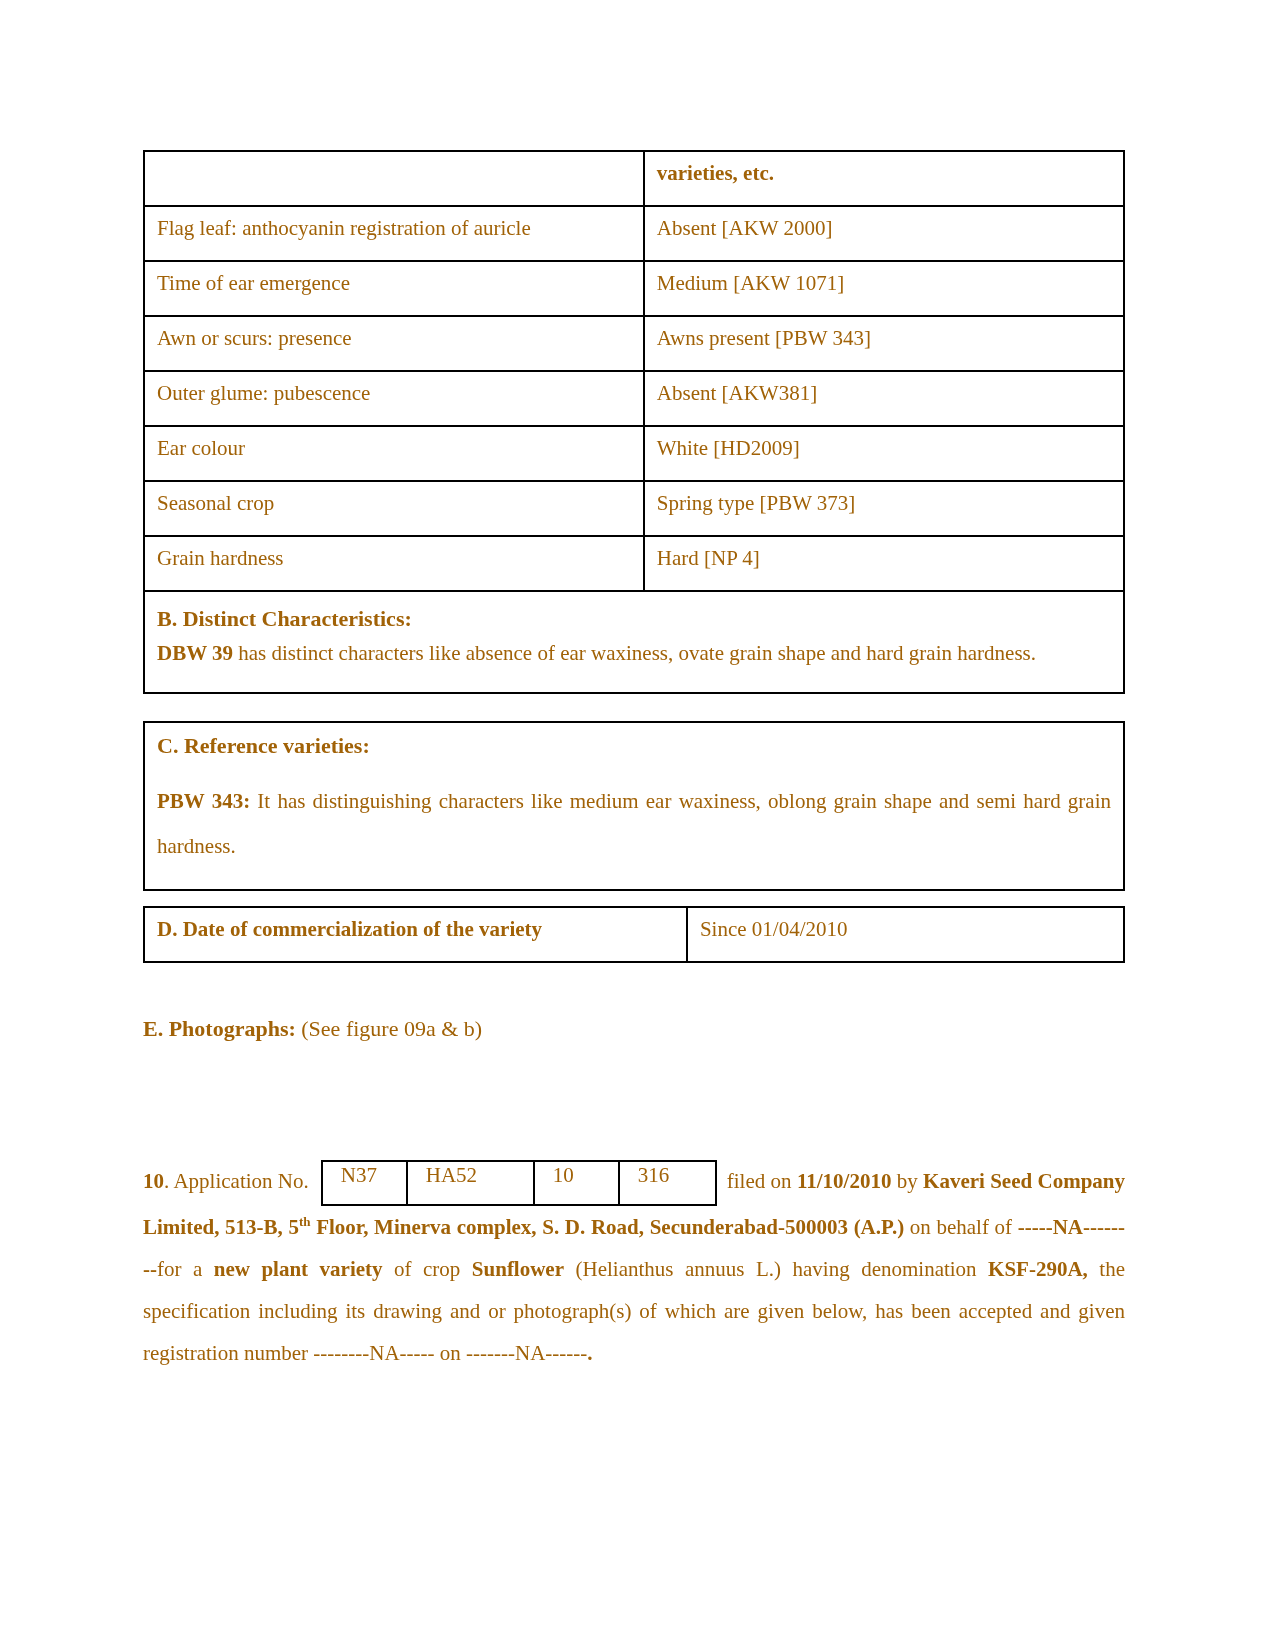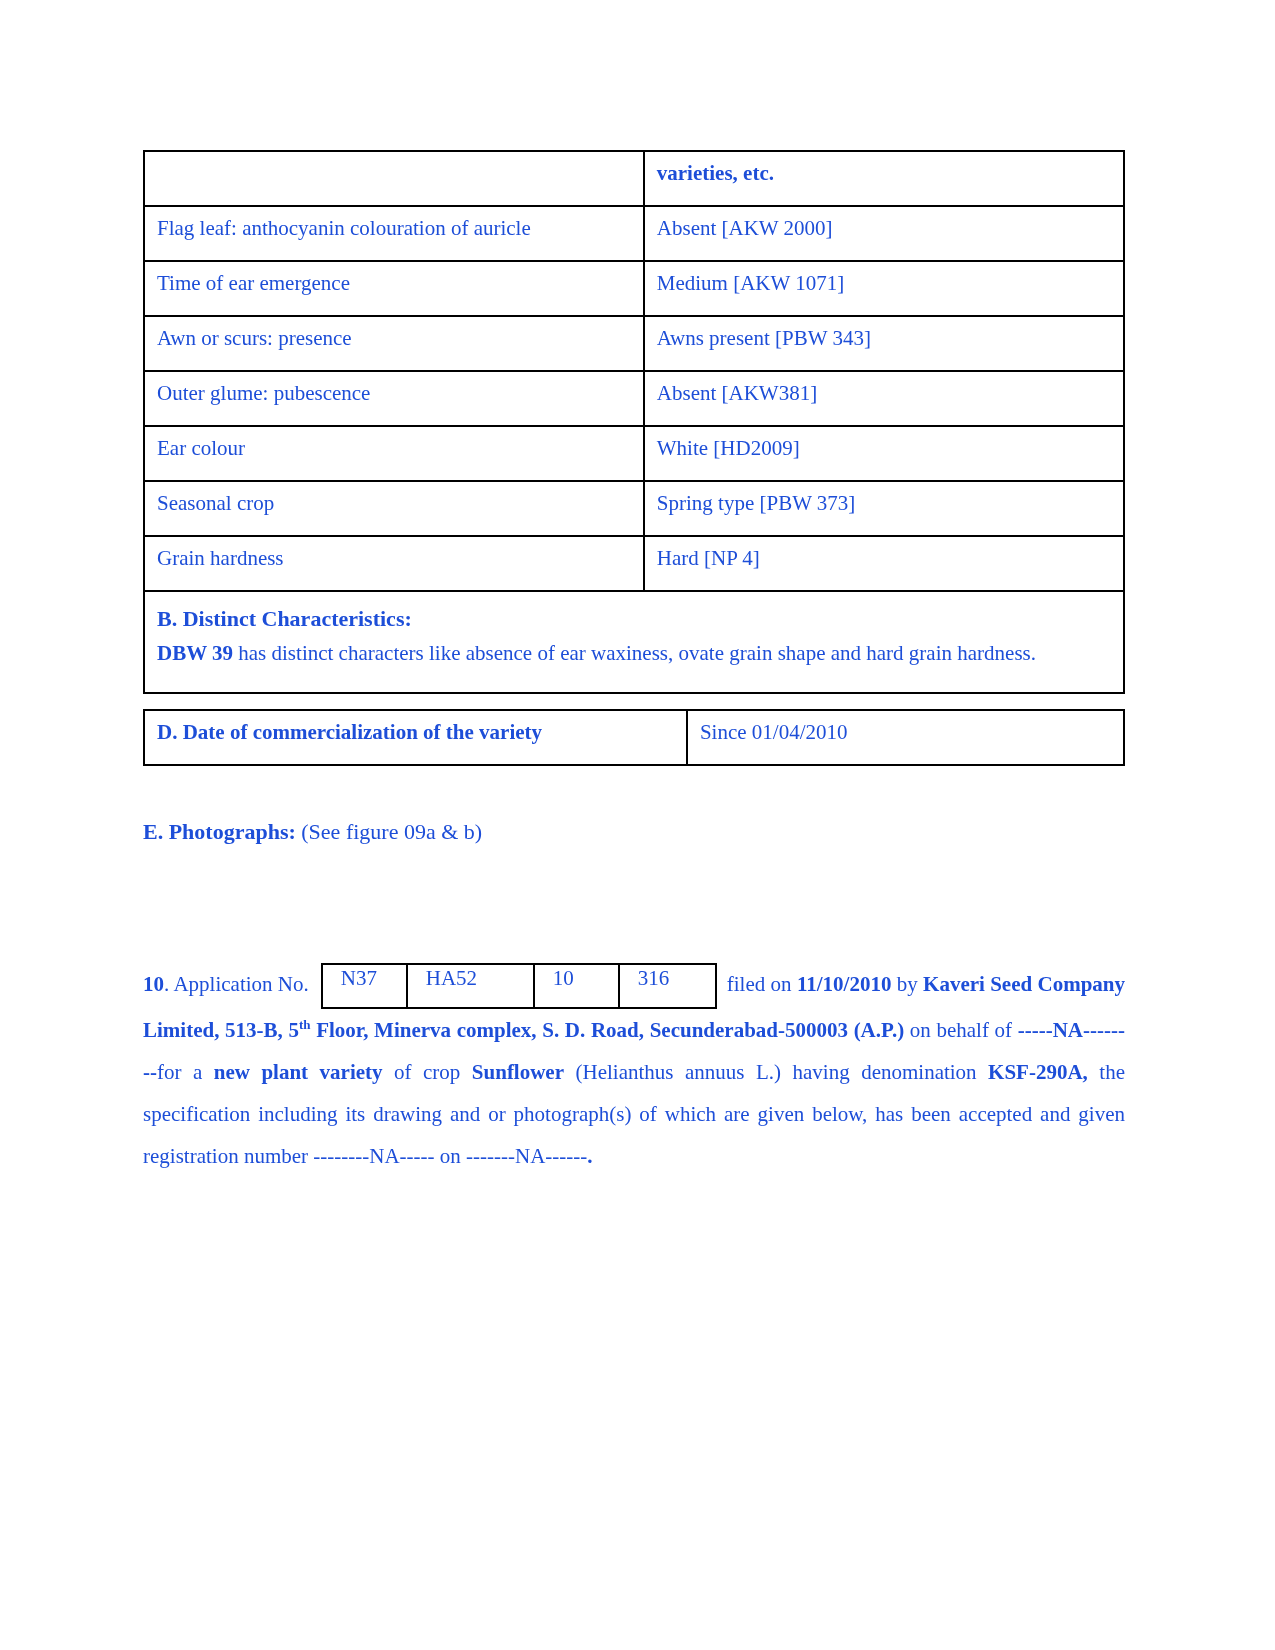--- a/index.html
+++ b/index.html
@@ -5,21 +5,21 @@
   html, body {
     margin: 0;
     padding: 0;
     background: #ffffff;
   }
   .page {
     position: relative;
     width: 1275px;
     height: 1650px;
     background: #ffffff;
-    color: #1d4ed8;
+    color: #a16207;
     font-family: "Liberation Serif", serif;
     overflow: hidden;
   }
   .content {
     position: absolute;
     left: 143px;
     top: 150px;
     width: 982px;
   }
 
@@ -130,21 +130,21 @@
   <div class="content">
 
     <table class="char-table">
       <tbody>
         <tr>
           <td class="col-label"></td>
           <td class="header-varieties">varieties, etc.</td>
         </tr>
 
           <tr>
-            <td class="col-label">Flag leaf: anthocyanin colouration of auricle</td>
+            <td class="col-label">Flag leaf: anthocyanin registration of auricle</td>
             <td>Absent [AKW 2000]</td>
           </tr>
 
           <tr>
             <td class="col-label">Time of ear emergence</td>
             <td>Medium [AKW 1071]</td>
           </tr>
 
 
           <tr>
@@ -174,20 +174,24 @@
 
         <tr>
           <td class="distinct-cell" colspan="2">
             <div class="distinct-heading">B. Distinct Characteristics:</div>
             <div class="distinct-body"><b>DBW 39</b><span> has distinct characters like absence of ear waxiness, ovate grain shape and hard grain hardness.</span></div>
           </td>
         </tr>
       </tbody>
     </table>
 
+    <div class="ref-box">
+      <div class="ref-heading">C. Reference varieties:</div>
+      <div class="ref-body"><b>PBW 343:</b><span> It has distinguishing characters like medium ear waxiness, oblong grain shape and semi hard grain hardness.</span></div>
+    </div>
 
     <table class="comm-table">
       <tbody>
         <tr>
           <td class="comm-label">D. Date of commercialization of the variety</td>
           <td>Since 01/04/2010</td>
         </tr>
       </tbody>
     </table>
 

